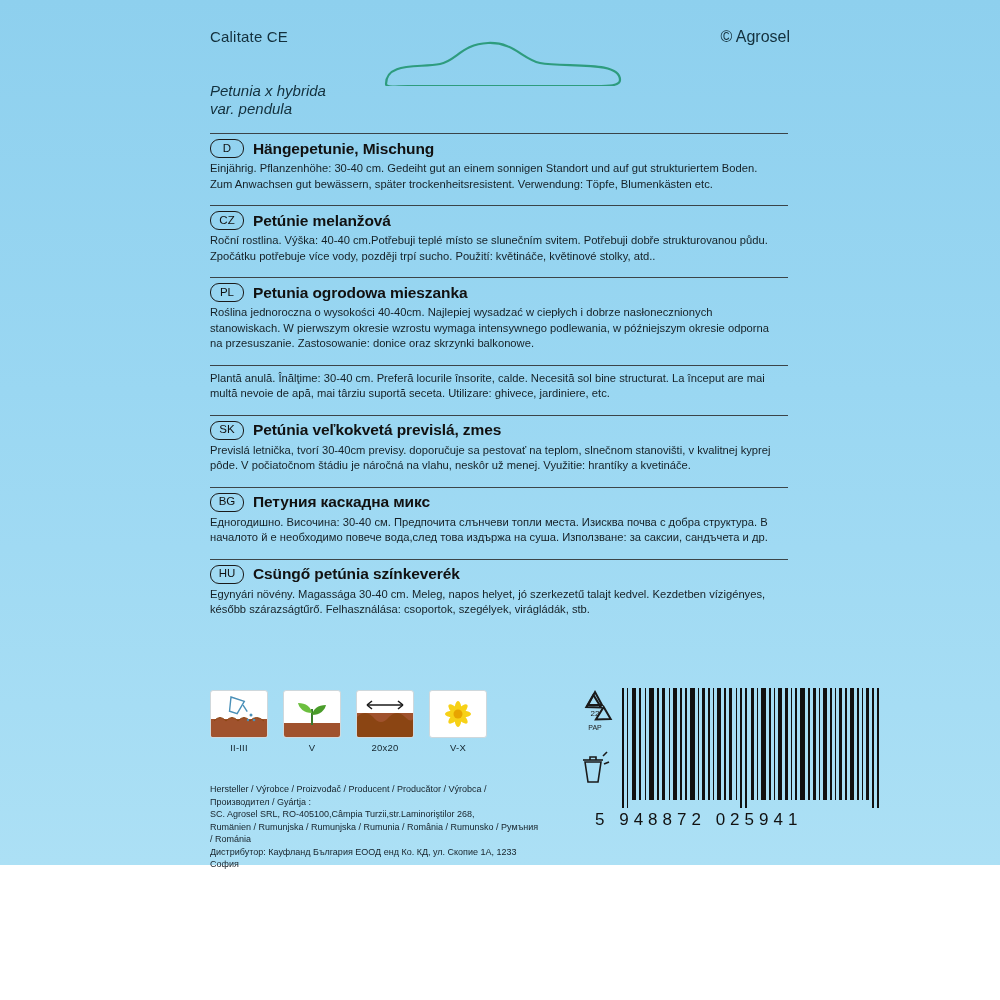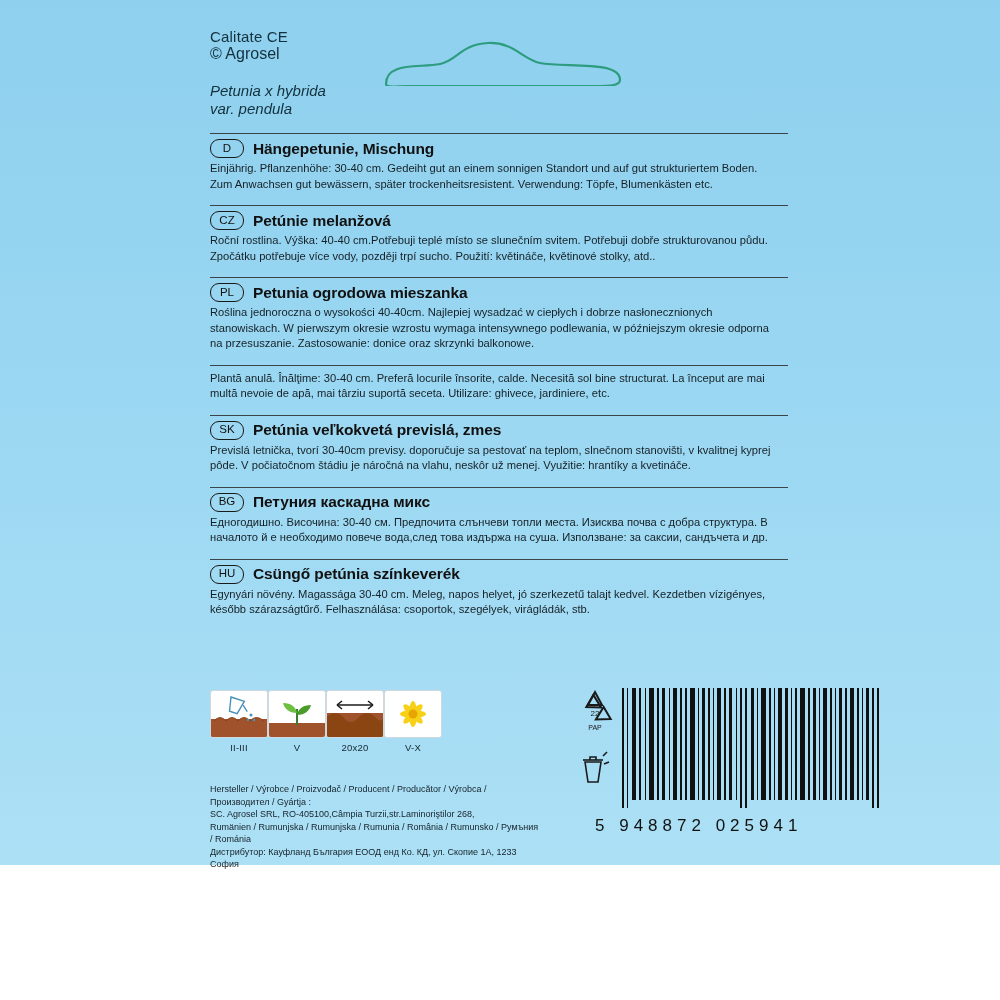--- a/index.html
+++ b/index.html
@@ -31,21 +31,20 @@
   }
   
   .top-row {
     position: absolute;
     left: 0;
     top: 0;
     width: 580px;
     display: flex;
     justify-content: space-between;
     align-items: flex-start;
-    flex-direction: column;
   }
   .calitate {
     font-size: 15px;
     color: #13303d;
     letter-spacing: 0.2px;
   }
   .copyright {
     font-size: 16px;
     color: #13303d;
   }
@@ -117,20 +116,21 @@
     opacity: 0.85;
     margin: 0 0 5px 0;
     width: 578px;
   }
   
   .picto-row {
     position: absolute;
     left: 210px;
     top: 690px;
     display: flex;
+    gap: 15px;
   }
   .picto {
     width: 58px;
   }
   .picto .box {
     width: 56px;
     height: 46px;
     background: #ffffff;
     border: 1px solid #cfd8dc;
     border-radius: 3px;
@@ -189,21 +189,20 @@
   }
   .barnum {
     position: absolute;
     left: 20px;
     top: 122px;
     width: 300px;
     font-size: 17px;
     letter-spacing: 5px;
     color: #111;
     font-family: "Liberation Sans", sans-serif;
-    margin-top: 6px;
   }
 </style>
 </head>
 <body>
 
 <div class="packet">
 
   <div class="inner">
 
     <div class="top-row">

